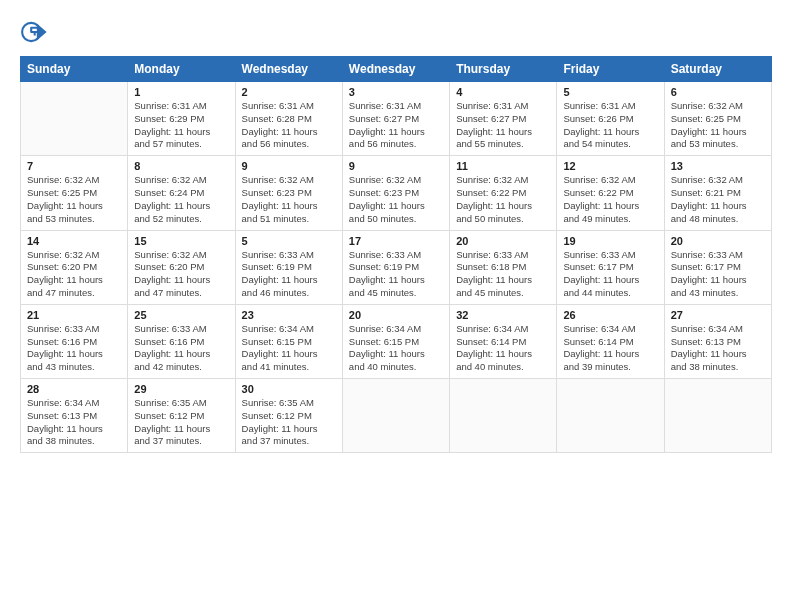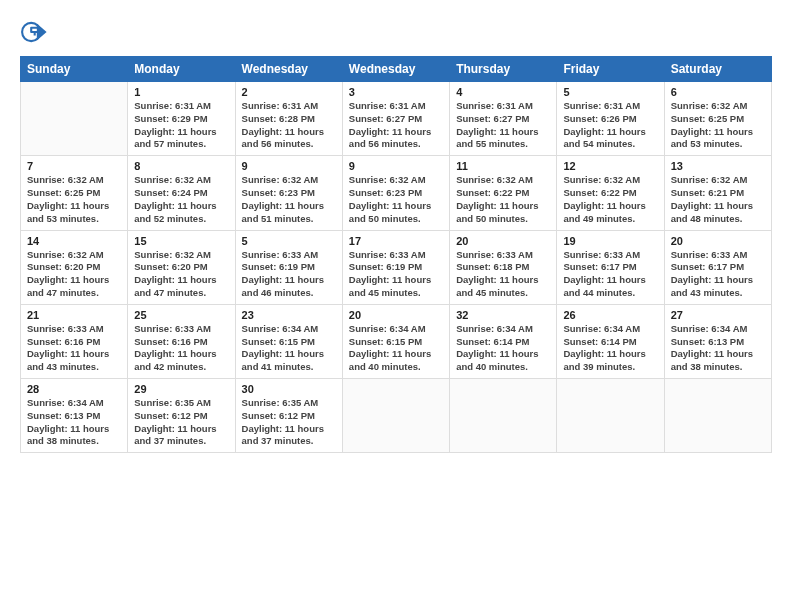--- a/index.html
+++ b/index.html
@@ -89,21 +89,20 @@
       font-weight: bold;
       font-size: 11px;
       color: #222;
       display: block;
       margin-bottom: 2px;
     }
     .day-detail {
       font-size: 9.5px;
       color: #444;
       line-height: 1.35;
-      font-weight: bold;
     }
     .empty-cell {
       background: #f9f9f9;
     }
     td.empty-cell { background: #fafafa; }
   </style>
 </head>
 <body>
 
 <div class="page">

